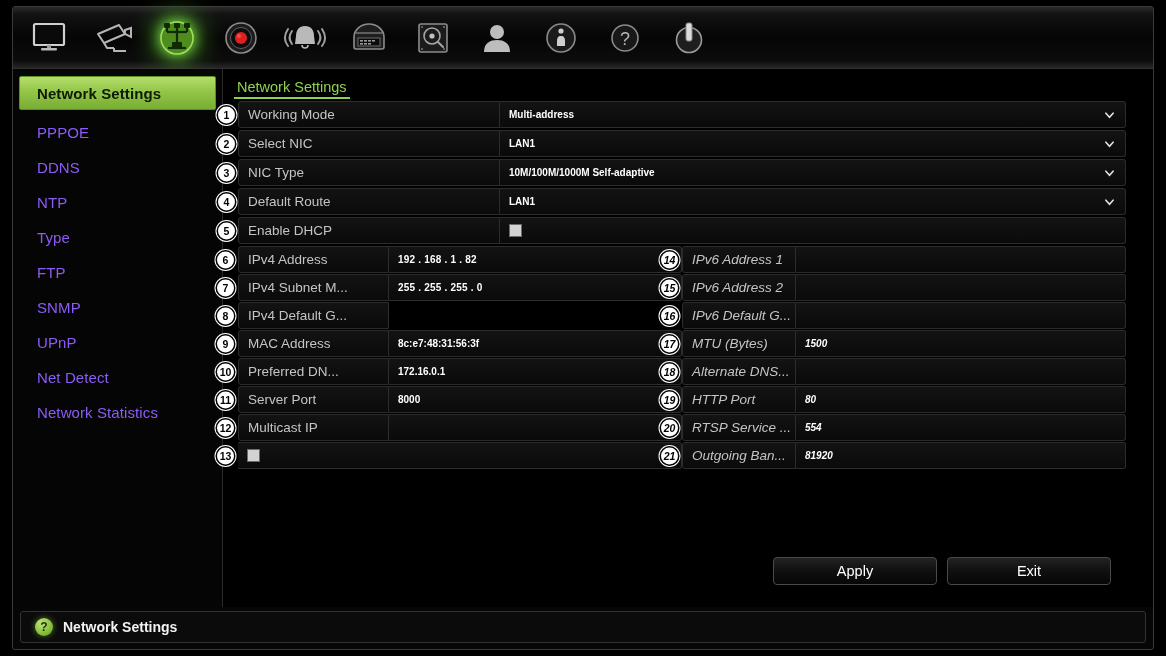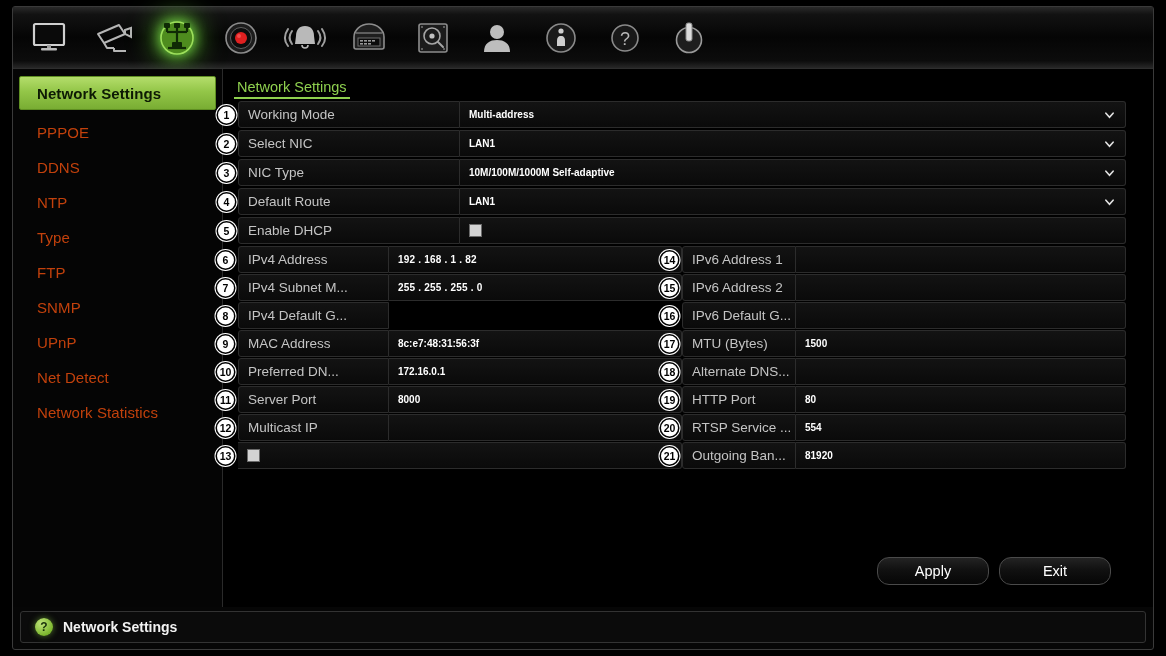--- a/index.html
+++ b/index.html
@@ -62,21 +62,21 @@
     width: 210px; height: 100%;
     background: #050505;
     border-right: 1px solid #2a2a2a;
     padding-top: 7px;
   }
   .side-item {
     height: 34px;
     margin: 0 6px 1px 6px;
     display: flex; align-items: center;
     padding-left: 18px;
-    color: #c2410c;
+    color: #8b5cf6;
     font-size: 15px;
     cursor: pointer;
     letter-spacing: .1px;
   }
   .side-item.active {
     background: linear-gradient(to bottom, #b4dd6b 0%, #93c648 45%, #79ad33 100%);
     color: #0d1a04;
     font-weight: bold;
     border-radius: 2px;
     border: 1px solid #5f8f22;
@@ -155,34 +155,34 @@
     padding-left: 9px;
     border: 1px solid #2c2c2c;
     border-left: none;
     border-radius: 0 3px 3px 0;
     position: relative;
     flex: 1;
     overflow: hidden;
   }
 
   
-  .row-wide .cell-label { width: 222px; }
+  .row-wide .cell-label { width: 262px; }
   .row-wide .cell-value { width: 612px; }
 
   .chev {
     position: absolute;
     right: 11px; top: 50%;
     transform: translateY(-50%);
     width: 9px; height: 9px;
   }
 
   
   .row-split { display: flex; }
   .colL { display: flex; width: 444px; position: relative; }
-  .colR { display: flex; width: 444px; position: relative; margin-left: 0px; }
+  .colR { display: flex; width: 444px; position: relative; margin-left: 0px; font-style: italic; }
   .colL .cell-label { width: 151px; }
   .colR .cell-label { width: 114px; }
   .colL .cell-value, .colR .cell-value { flex: 1; }
   .badge-mid {
     position: absolute;
     left: -21px; top: 50%;
     transform: translateY(-50%);
   }
 
   .chk {
@@ -194,24 +194,24 @@
   }
   .ipseg { letter-spacing: .2px; }
 
   
   .btns {
     position: absolute;
     right: 42px; bottom: 22px;
     display: flex; gap: 10px;
   }
   .btn {
-    width: 112px; height: 28px;
+    width: 164px; height: 28px;
     background: linear-gradient(to bottom, #232323 0%, #111 45%, #060606 100%);
     border: 1px solid #4a4a4a;
-    border-radius: 12px;
+    border-radius: 4px;
     color: #fff;
     font-size: 14.5px;
     display: flex; align-items: center; justify-content: center;
     cursor: pointer;
   }
 
   
   .status {
     position: absolute;
     left: 7px; right: 7px; bottom: 6px;

